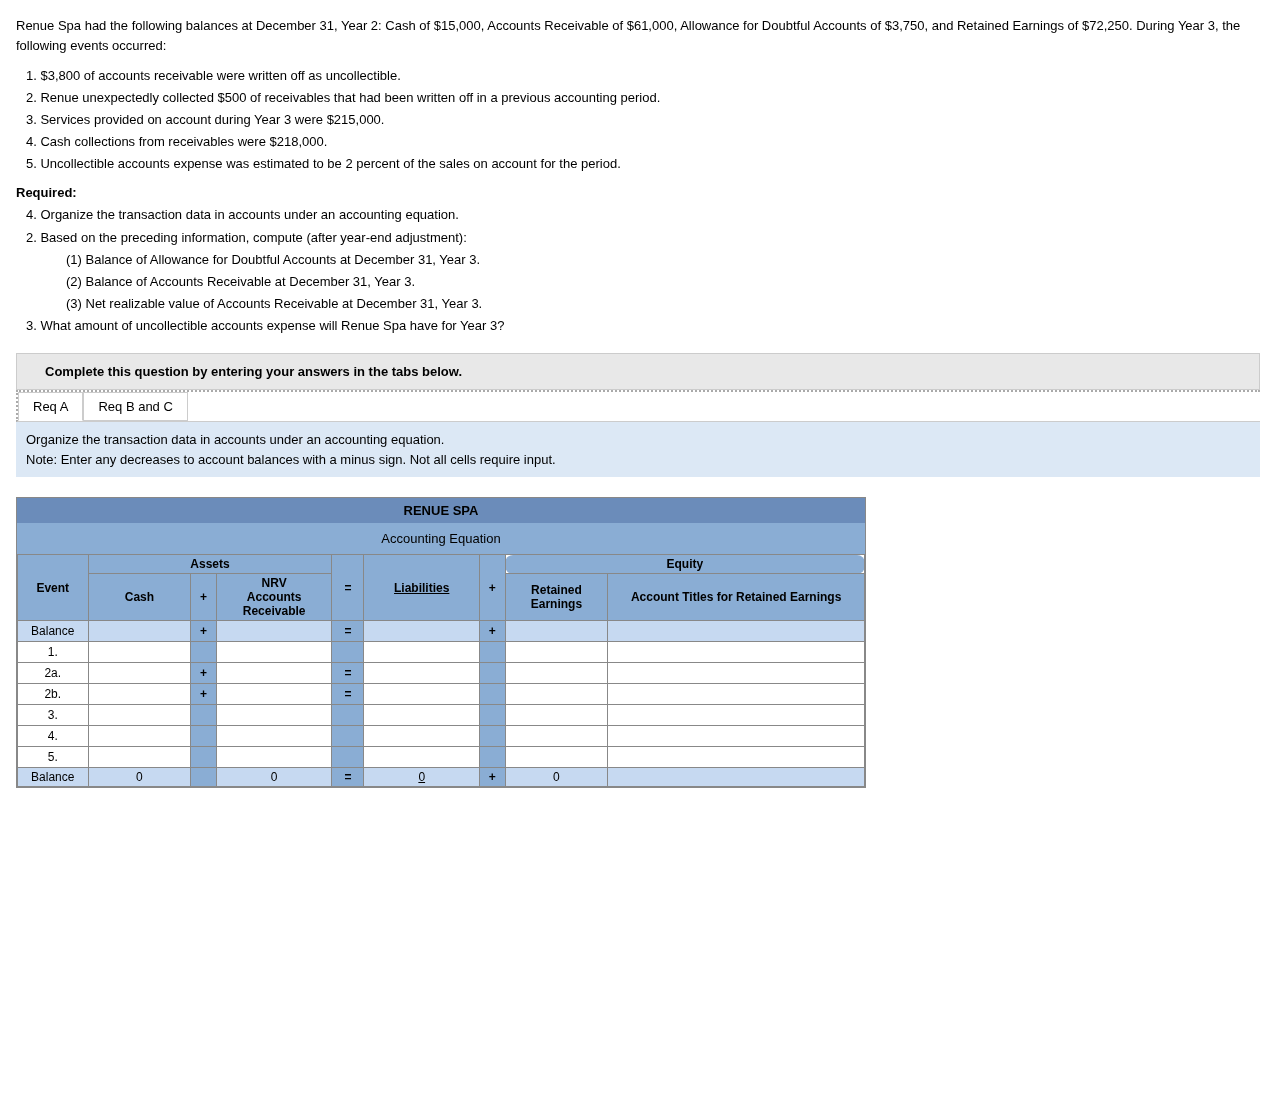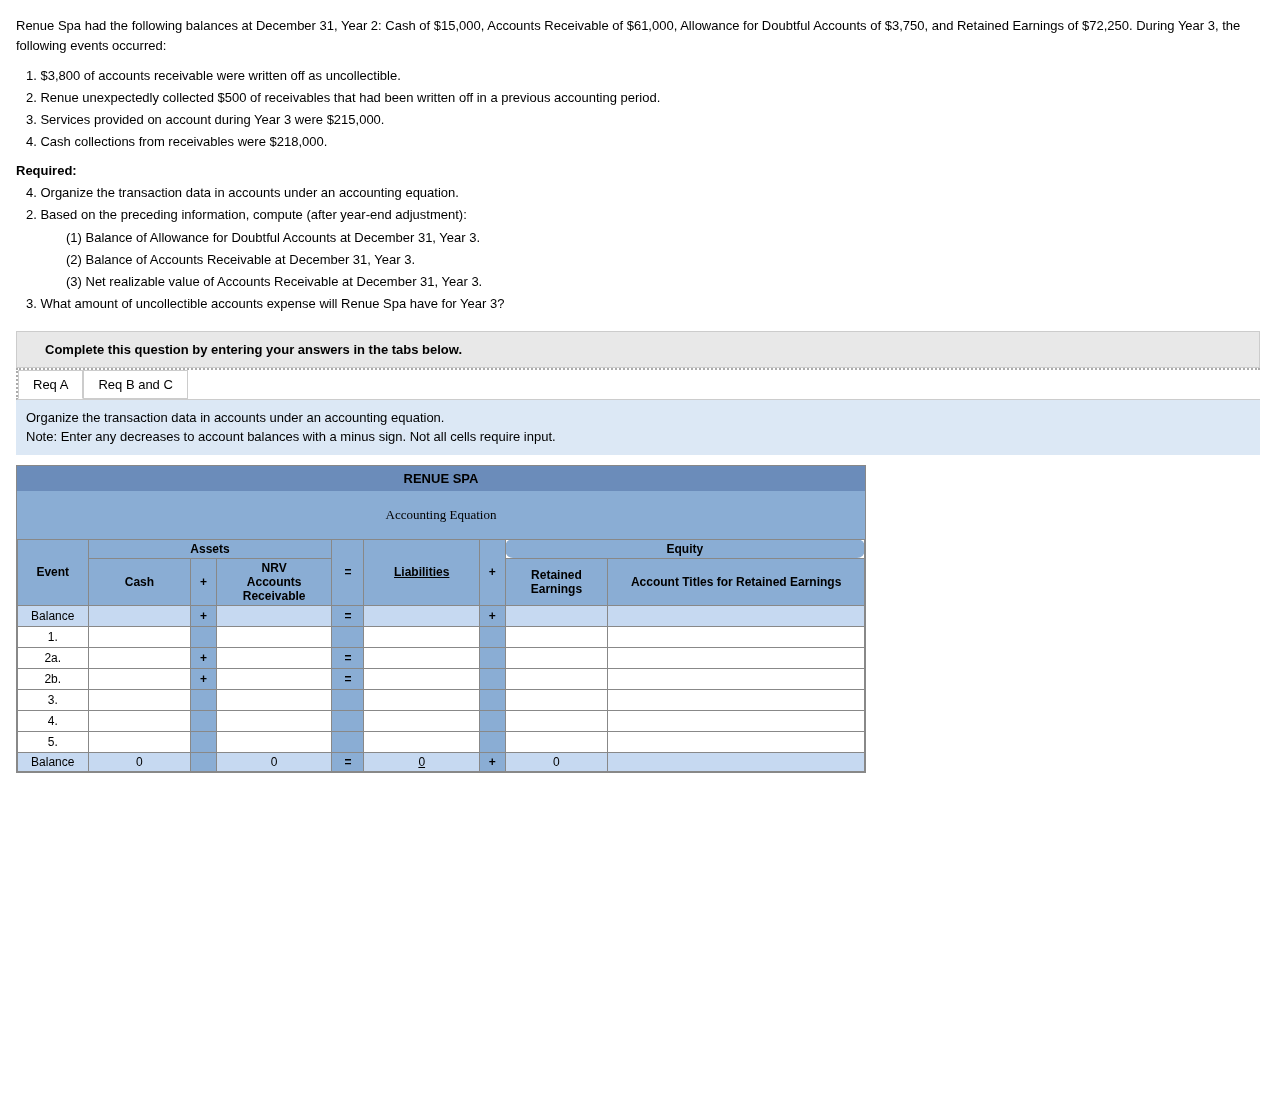--- a/index.html
+++ b/index.html
@@ -62,38 +62,37 @@
     .tab-content-area {
       background: #dce8f5;
       padding: 8px 10px;
       font-size: 13px;
       line-height: 1.5;
     }
     .tab-content-area .note {
       color: #000000;
     }
     .table-wrapper {
-      margin-top: 10px;
+      margin-top: 20px;
       border: 1px solid #888;
       width: 850px;
     }
     .table-title {
       text-align: center;
       background: #6b8cba;
       color: #000;
       font-weight: bold;
       padding: 5px;
       font-size: 13px;
     }
     .table-subtitle {
       text-align: center;
       background: #8aadd4;
-      padding: 16px;
-      font-size: 13px;
-      font-family: Liberation Serif, serif;
+      padding: 8px;
+      font-size: 13px;
     }
     table.accounting {
       width: 100%;
       border-collapse: collapse;
       font-size: 12px;
     }
     table.accounting th, table.accounting td {
       border: 1px solid #888;
       padding: 2px 4px;
       text-align: center;
@@ -142,20 +141,21 @@
 
 <div class="intro-text">
   <span>Renue Spa had the following balances at December 31, Year 2: Cash of $15,000, Accounts Receivable of $61,000, Allowance for Doubtful Accounts of $3,750, and Retained Earnings of $72,250. During Year 3, the following events occurred:</span>
 </div>
 
 <div class="events-list">
   <div>1. $3,800 of accounts receivable were written off as uncollectible.</div>
   <div>2. Renue unexpectedly collected $500 of receivables that had been written off in a previous accounting period.</div>
   <div>3. Services provided on account during Year 3 were $215,000.</div>
   <div>4. Cash collections from receivables were $218,000.</div>
+  <div>5. Uncollectible accounts expense was estimated to be 2 percent of the sales on account for the period.</div>
 </div>
 
 <div class="required-section">
   <div class="bold">Required:</div>
   <div class="required-list">
     <div>4. Organize the transaction data in accounts under an accounting equation.</div>
     <div>2. Based on the preceding information, compute (after year-end adjustment):</div>
     <div class="sub">(1) Balance of Allowance for Doubtful Accounts at December 31, Year 3.</div>
     <div class="sub">(2) Balance of Accounts Receivable at December 31, Year 3.</div>
     <div class="sub">(3) Net realizable value of Accounts Receivable at December 31, Year 3.</div>

